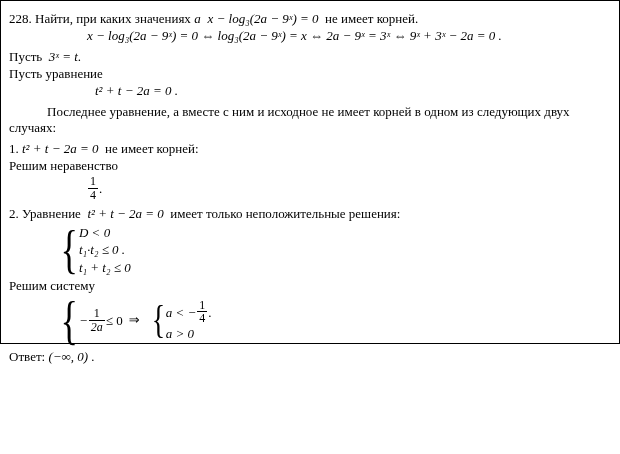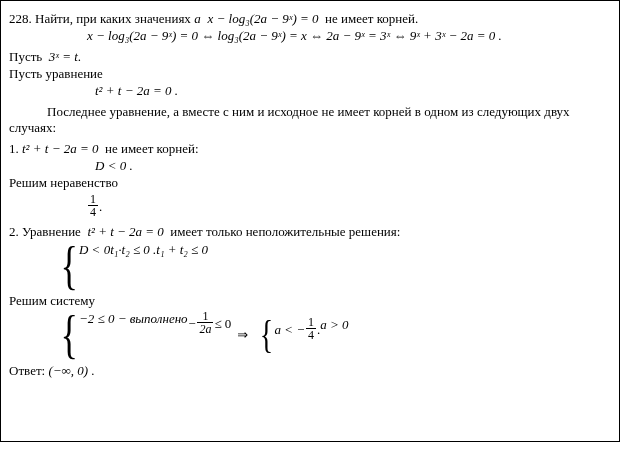--- a/index.html
+++ b/index.html
@@ -11,21 +11,21 @@
     width: 620px;
     height: 454px;
     font-family: "Liberation Serif", serif;
     color: #000000;
     font-size: 13px;
     overflow: hidden;
   }
   #page {
     position: relative;
     width: 620px;
-    height: 442px;
+    height: 344px;
     box-sizing: border-box;
     border: 1px solid #000000;
     background: #ffffff;
     padding: 10px 8px 0 8px;
   }
   .line {
     display: block;
     line-height: 1.18;
     margin: 0;
     white-space: nowrap;
@@ -74,21 +74,21 @@
     font-family: "Liberation Serif", serif;
     display: flex;
     align-items: center;
     margin-right: 1px;
     transform: scaleX(0.7);
     transform-origin: right center;
   }
   .brace.tall3 { font-size: 52px; }
   .sys-rows {
     display: flex;
-    flex-direction: row;
+    flex-direction: column;
     justify-content: center;
   }
   .sys-rows .line { line-height: 1.35; }
   .row-block { display: flex; align-items: center; }
   .eq-arrow {
     padding: 0 6px;
     font-size: 13px;
   }
   .txt { font-style: normal; }
   .answer { margin-top: 4px; }
@@ -139,23 +139,20 @@
   <div class="blockgap"></div>
 
   <div class="para">
     <span class="line">
       <span class="mn">1.</span>
       <span class="mi">t² + t − 2a = 0</span>
       &nbsp;<span class="txt">не имеет корней:</span>
     </span>
   </div>
 
-  <div class="para indent2">
-    <span class="line mi">D &lt; 0 .</span>
-  </div>
 
   <div class="para">
     <span class="line txt">Решим неравенство</span>
   </div>
 
   <div class="para indent1">
     <span class="line">
       <span class="frac"><span class="num mn">1</span><span class="den mn">4</span></span><span class="mn">.</span>
     </span>
   </div>
@@ -183,21 +180,20 @@
 
   <div class="para">
     <span class="line txt">Решим систему</span>
   </div>
 
   <div class="para indent3">
     <span class="row-block">
       <span class="sys">
         <span class="brace tall3">{</span>
         <span class="sys-rows">
-          <span class="line mi">−2 ≤ 0 − выполнено</span>
           <span class="line mi"><span>−</span><span class="frac"><span class="num mn">1</span><span class="den mi">2a</span></span><span class="mn">≤ 0</span></span>
         </span>
       </span>
       <span class="eq-arrow mn">⇒</span>
       <span class="sys">
         <span class="brace">{</span>
         <span class="sys-rows">
           <span class="line mi"><span>a &lt; −</span><span class="frac"><span class="num mn">1</span><span class="den mn">4</span></span><span class="mn">.</span></span>
           <span class="line mi">a &gt; 0</span>
         </span>

